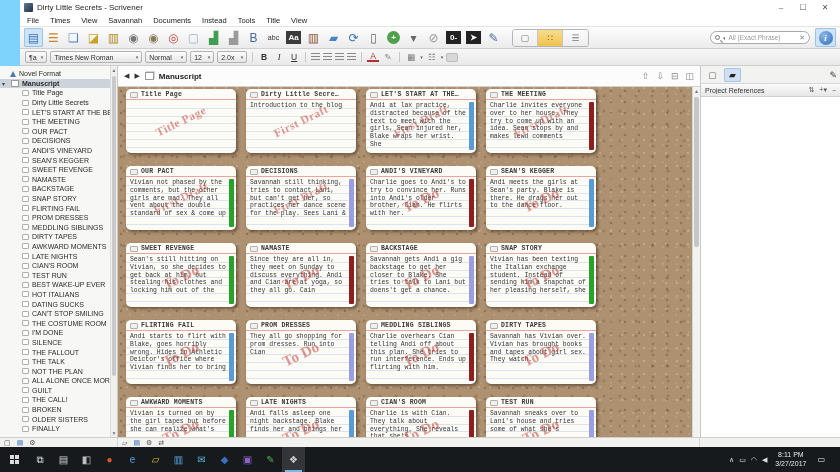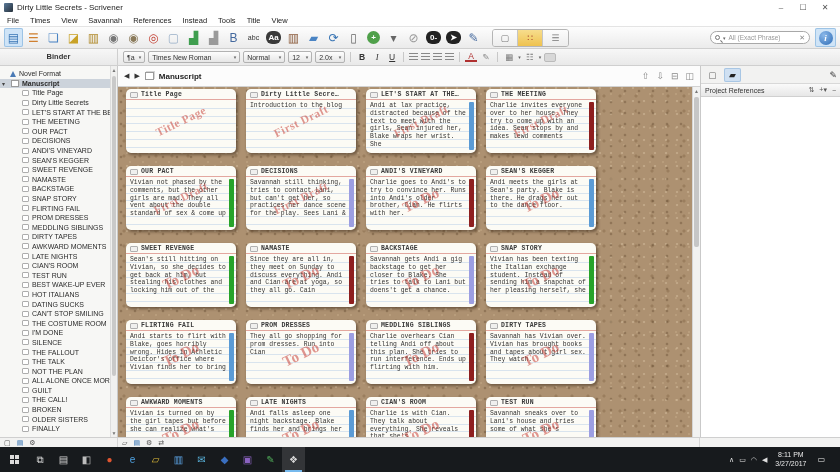--- a/index.html
+++ b/index.html
@@ -1,35 +1,35 @@
 <!DOCTYPE html>
 <html><head>
 <meta charset="utf-8">
 <style>
   html,body{margin:0;padding:0;background:#444;}
   *{box-sizing:border-box;}
   .screen{position:relative;width:840px;height:472px;background:#7dd3fc;overflow:hidden;
-    font-family:"Liberation Sans",sans-serif;color:#222;}
+    font-family:"Liberation Sans",sans-serif;color:#222;padding-left:20px;}
 
   
   .titlebar{height:14px;display:flex;align-items:center;padding:0 4px;background:#fff;font-size:8px;}
   .app-logo{width:9px;height:9px;background:linear-gradient(135deg,#5a7a9a,#26303a);border-radius:1px;margin-right:4px;flex:none;}
   .win-controls{margin-left:auto;display:flex;}
   .win-btn{width:22px;text-align:center;font-size:8px;color:#555;line-height:13px;}
 
   
   .menubar{height:13px;display:flex;align-items:center;gap:11px;padding:0 7px;font-size:7.5px;background:#fff;border-bottom:1px solid #e4e4e4;}
 
   
   .toolbar{height:22px;display:flex;align-items:center;padding:0 4px;gap:1px;
     background:linear-gradient(#fdfdfd,#ebebeb);border-bottom:1px solid #cfcfcf;}
   .tbtn{width:19px;height:19px;display:flex;align-items:center;justify-content:center;
     font-size:12px;border-radius:2px;flex:none;line-height:1;}
   .tbtn.active{background:#cfe4f7;box-shadow:inset 0 0 0 1px #9cc3e5;}
-  .tbtn .tile{display:flex;align-items:center;justify-content:center;width:15px;height:13px;border-radius:6px;font-size:8px;font-weight:bold;}
+  .tbtn .tile{display:flex;align-items:center;justify-content:center;width:15px;height:13px;border-radius:0;font-size:8px;font-weight:bold;}
   .tbtn.round .tile{border-radius:50%;width:13px;}
   .seg{display:flex;border:1px solid #b5b5b5;border-radius:3px;overflow:hidden;margin:0 8px;flex:none;}
   .seg-btn{width:25px;height:16px;display:flex;align-items:center;justify-content:center;
     background:linear-gradient(#fcfcfc,#ededed);font-size:9px;color:#777;border-right:1px solid #c5c5c5;}
   .seg-btn:last-child{border-right:none;}
   .seg-btn.on{background:linear-gradient(#f7dd8d,#efc24f);color:#a23b2a;}
   .searchbox{width:100px;height:13px;border:1px solid #a8a8a8;border-radius:7px;background:#fff;
     display:flex;align-items:center;padding:0 4px;font-size:6.5px;color:#999;gap:3px;margin-left:auto;flex:none;}
   .mag{width:5px;height:5px;border:1px solid #777;border-radius:50%;position:relative;flex:none;}
   .mag:after{content:"";position:absolute;width:3px;height:1px;background:#777;transform:rotate(45deg);left:4px;top:5px;}
@@ -151,21 +151,21 @@
       <div class="win-btn">☐</div>
       <div class="win-btn">✕</div>
     </div>
   </div>
 
   <div class="menubar" id="menubar">
       <span>File</span>
       <span>Times</span>
       <span>View</span>
       <span>Savannah</span>
-      <span>References</span>
+      <span>Documents</span>
       <span>Instead</span>
       <span>Tools</span>
       <span>Title</span>
       <span>View</span>
     </div>
 
   <div class="toolbar">
     <span id="toolbar-icons" style="display:flex;align-items:center;gap:1px;">
         <span class="tbtn active">
           <span style="color: rgb(58, 118, 181);">▤</span>
@@ -250,21 +250,20 @@
       <span class="fcaret">▾</span>
       <span>All (Exact Phrase)</span>
       <span class="search-x">✕</span>
     </div>
     <div class="info-wrap">
       <div class="infobtn">i</div>
     </div>
   </div>
 
   <div class="row2">
-    <div class="binder-head">Binder</div>
     <div class="formatbar">
       <div class="fselect">
           <span>¶a</span>
           <span class="fcaret">▾</span>
         </div>
       <div class="fselect" style="width:92px;">
           <span style="flex:1;">Times New Roman</span>
           <span class="fcaret">▾</span>
         </div>
       <div class="fselect" style="width:42px;">

